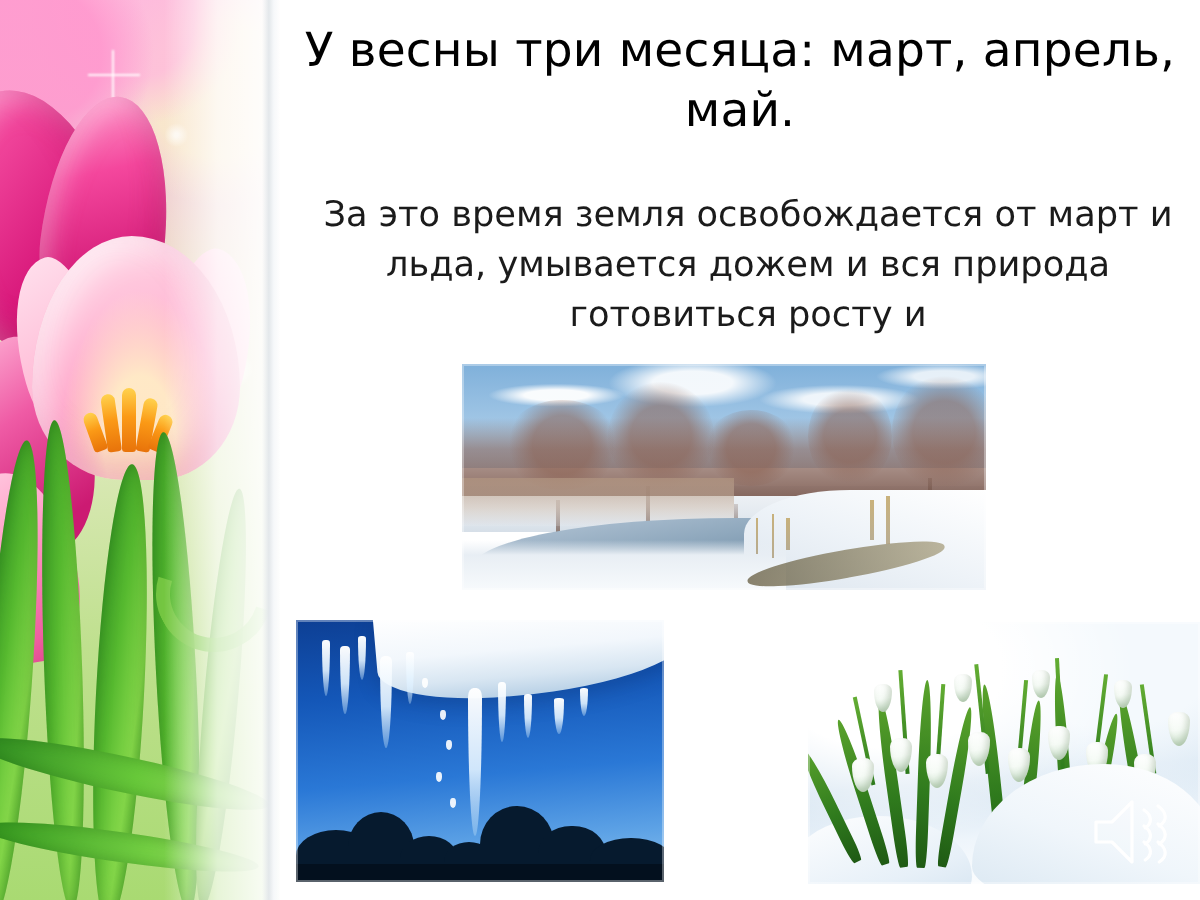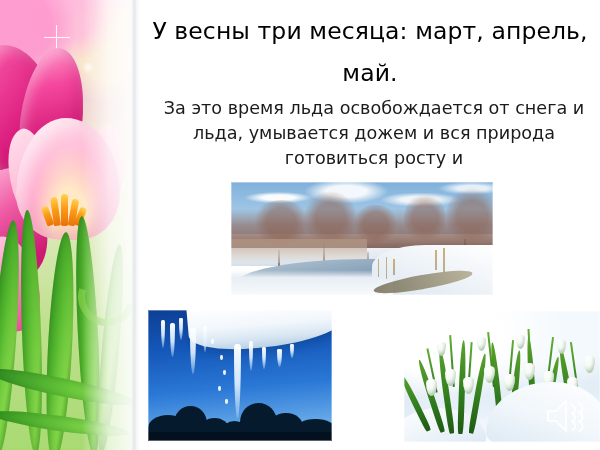--- a/index.html
+++ b/index.html
@@ -175,21 +175,21 @@
         rgba(255,255,255,0) 100%);
   }
 
   
   .title {
     position: absolute;
     left: 150px; top: 10px;
     width: 440px;
     text-align: center;
     font-size: 23.5px;
-    line-height: 42px;
+    line-height: 30px;
     color: #000000;
     letter-spacing: 0.1px;
   }
   .body-text {
     position: absolute;
     left: 150px; top: 96px;
     width: 448px;
     text-align: center;
     font-size: 17.6px;
     line-height: 25px;
@@ -397,21 +397,21 @@
         <b></b>
         <b></b>
     </div>
     <div class="tl-curl"></div>
     <div class="tl-fade"></div>
   </div>
   <div class="band-seam"></div>
 
   <div class="title">У весны три месяца: март, апрель, май.</div>
 
-  <div class="body-text">За это время льда освобождается от снега и льда, умывается дожем и вся природа готовиться  росту и</div>
+  <div class="body-text">За это время земля освобождается от март и льда, умывается дожем и вся природа готовиться  росту и</div>
 
   <div class="photo photo-landscape">
     <div class="ls-sky"></div>
     <div class="ls-field"></div>
     <div class="ls-trees"></div>
     <div class="ls-crown" style="left:8%;  top:16%; width:22%; height:40%;"></div>
     <div class="ls-crown" style="left:28%; top:8%;  width:20%; height:48%;"></div>
     <div class="ls-crown" style="left:46%; top:20%; width:18%; height:34%;"></div>
     <div class="ls-crown" style="left:66%; top:10%; width:16%; height:44%;"></div>
     <div class="ls-crown" style="left:82%; top:4%;  width:20%; height:52%;"></div>

